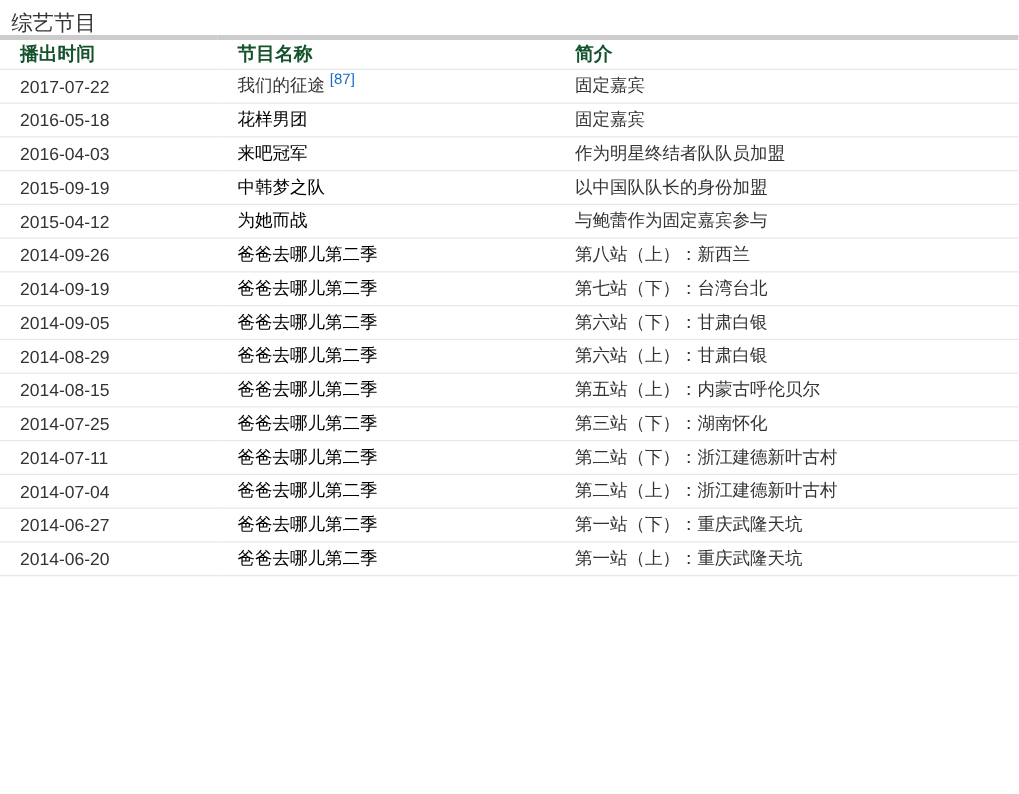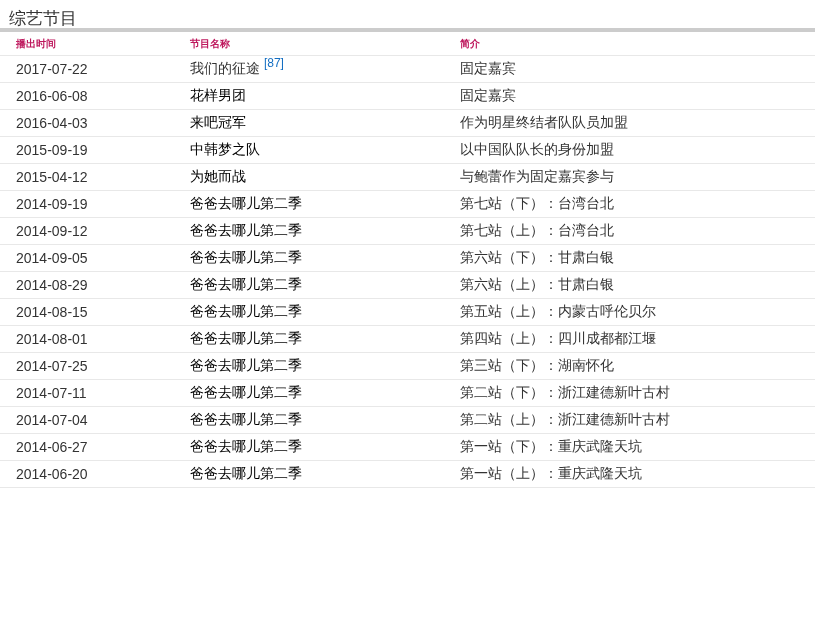--- a/index.html
+++ b/index.html
@@ -30,25 +30,25 @@
     border-collapse: collapse;
     table-layout: fixed;
     border-top: 4px solid #cccccc;
     font-size: 14px;
   }
   table.shows col.c1 { width: 174px; }
   table.shows col.c2 { width: 270px; }
   table.shows th {
     text-align: left;
     font-weight: bold;
-    color: #be185d;
+    color: #14532d;
     height: 23px;
     padding: 0 0 0 16px;
     border-bottom: 1px solid #e8e8e8;
-    font-size: 10px;
+    font-size: 15px;
     vertical-align: middle;
   }
   table.shows td {
     height: 26px;
     padding: 0 0 0 16px;
     border-bottom: 1px solid #e8e8e8;
     color: #333333;
     vertical-align: middle;
     white-space: nowrap;
     overflow: hidden;
@@ -89,68 +89,63 @@
         <th>简介</th>
       </tr>
     </thead>
     <tbody>
         <tr>
           <td>2017-07-22</td>
           <td><span>我们的征途</span> <sup class="ref"><a href="#">[87]</a></sup></td>
           <td>固定嘉宾</td>
         </tr>
         <tr>
-          <td>2016-06-08</td>
+          <td>2016-05-18</td>
           <td><a class="show-link" href="#">花样男团</a></td>
           <td>固定嘉宾</td>
         </tr>
         <tr>
           <td>2016-04-03</td>
           <td><a class="show-link" href="#">来吧冠军</a></td>
           <td>作为明星终结者队队员加盟</td>
         </tr>
         <tr>
           <td>2015-09-19</td>
           <td><a class="show-link" href="#">中韩梦之队</a></td>
           <td>以中国队队长的身份加盟</td>
         </tr>
         <tr>
           <td>2015-04-12</td>
           <td><a class="show-link" href="#">为她而战</a></td>
           <td>与鲍蕾作为固定嘉宾参与</td>
         </tr>
         <tr>
+          <td>2014-09-26</td>
+          <td><a class="show-link" href="#">爸爸去哪儿第二季</a></td>
+          <td>第八站（上）：新西兰</td>
+        </tr>
+        <tr>
           <td>2014-09-19</td>
           <td><a class="show-link" href="#">爸爸去哪儿第二季</a></td>
           <td>第七站（下）：台湾台北</td>
-        </tr>
-        <tr>
-          <td>2014-09-12</td>
-          <td><a class="show-link" href="#">爸爸去哪儿第二季</a></td>
-          <td>第七站（上）：台湾台北</td>
         </tr>
         <tr>
           <td>2014-09-05</td>
           <td><a class="show-link" href="#">爸爸去哪儿第二季</a></td>
           <td>第六站（下）：甘肃白银</td>
         </tr>
         <tr>
           <td>2014-08-29</td>
           <td><a class="show-link" href="#">爸爸去哪儿第二季</a></td>
           <td>第六站（上）：甘肃白银</td>
         </tr>
         <tr>
           <td>2014-08-15</td>
           <td><a class="show-link" href="#">爸爸去哪儿第二季</a></td>
           <td>第五站（上）：内蒙古呼伦贝尔</td>
-        </tr>
-        <tr>
-          <td>2014-08-01</td>
-          <td><a class="show-link" href="#">爸爸去哪儿第二季</a></td>
-          <td>第四站（上）：四川成都都江堰</td>
         </tr>
         <tr>
           <td>2014-07-25</td>
           <td><a class="show-link" href="#">爸爸去哪儿第二季</a></td>
           <td>第三站（下）：湖南怀化</td>
         </tr>
         <tr>
           <td>2014-07-11</td>
           <td><a class="show-link" href="#">爸爸去哪儿第二季</a></td>
           <td>第二站（下）：浙江建德新叶古村</td>

